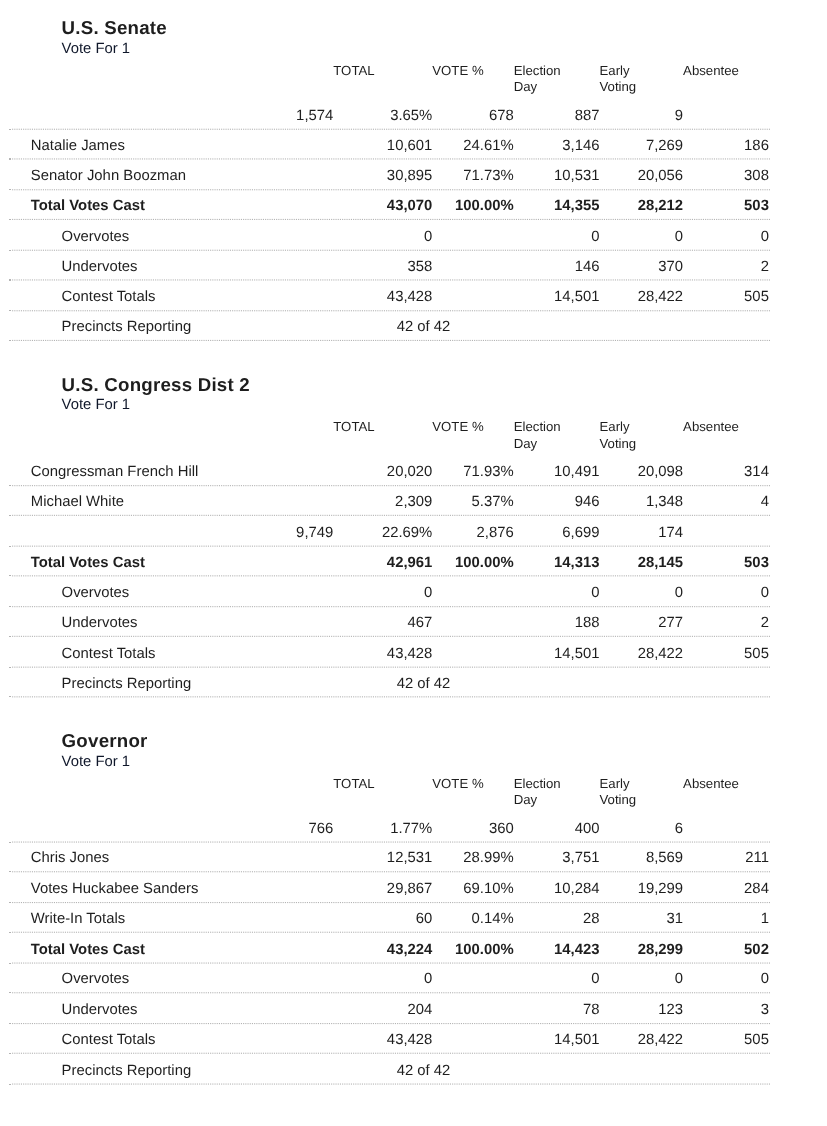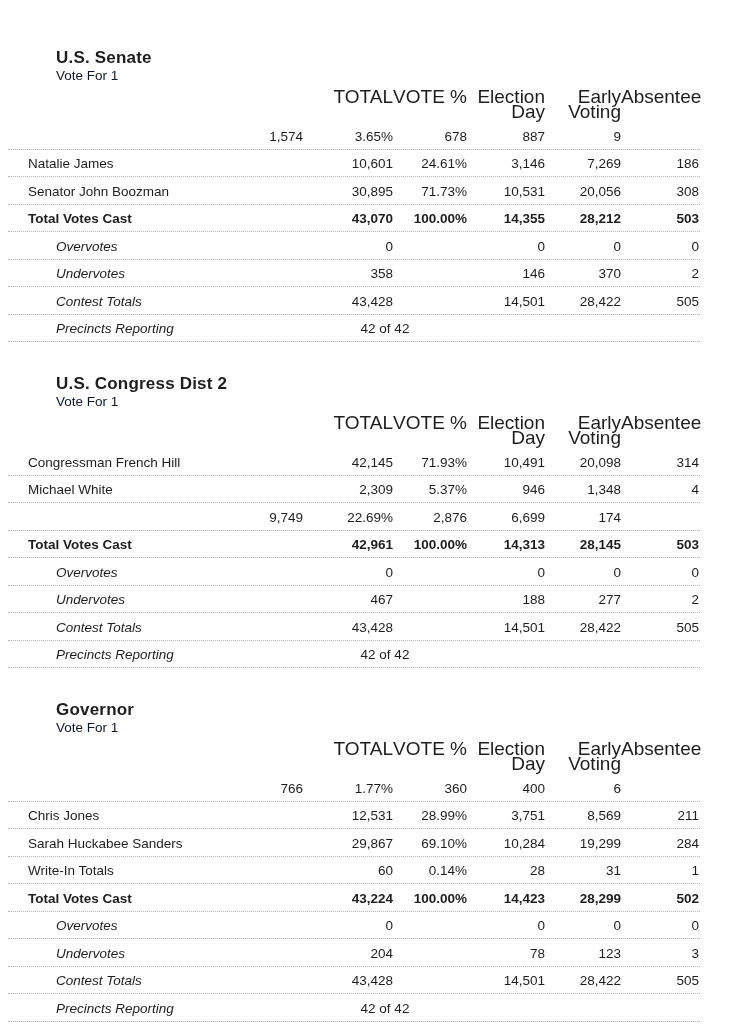--- a/index.html
+++ b/index.html
@@ -13,21 +13,20 @@
     font-family: "Liberation Sans", sans-serif;
     color: #1e1e1e;
     overflow: hidden;
   }
   .page {
     padding: 16px 0 0 8px;
   }
   .contest {
     width: 692px;
     margin-bottom: 30px;
-    margin-top: 32px;
   }
   .contest-title {
     margin: 0 0 0 48px;
     font-size: 17px;
     line-height: 19px;
     font-weight: 700;
     letter-spacing: 0.2px;
   }
   .contest-subtitle {
     margin: 1px 0 6px 48px;
@@ -36,22 +35,21 @@
     color: #0f172a;
   }
   .grid {
     display: grid;
     grid-template-columns: 295px 90px 74px 78px 76px 78px;
   }
   .header-row {
     padding-bottom: 3px;
   }
   .colcell {
-    text-align: right;
-    font-size: 19px;
+    font-size: 12px;
   }
   .colcell .hline {
     line-height: 15px;
     height: 15px;
     white-space: nowrap;
   }
   .row {
     border-bottom: 1px dotted #b3b3b3;
     height: 27.5px;
     box-sizing: border-box;
@@ -62,21 +60,20 @@
     padding-bottom: 5px;
     line-height: 15px;
     white-space: nowrap;
   }
   .cell.label {
     padding-left: 20px;
     text-align: left;
   }
   .row.indent .cell.label {
     padding-left: 48px;
-    font-style: italic;
   }
   .row.total {
     font-weight: 700;
   }
   .cell.val {
     text-align: right;
   }
   .cell.wideval {
     grid-column: 2 / span 2;
     text-align: center;
@@ -200,21 +197,21 @@
             <div class="hline">Voting</div>
           </div>
           <div class="colcell">
             <div class="hline">Absentee</div>
             <div class="hline"></div>
           </div>
         </div>
     <div class="rows">
           <div class="grid row candidate">
             <div class="cell label">Congressman French Hill</div>
-            <div class="cell val">42,145</div>
+            <div class="cell val">20,020</div>
             <div class="cell val">71.93%</div>
             <div class="cell val">10,491</div>
             <div class="cell val">20,098</div>
             <div class="cell val">314</div>
           </div>
           <div class="grid row candidate">
             <div class="cell label">Michael White</div>
             <div class="cell val">2,309</div>
             <div class="cell val">5.37%</div>
             <div class="cell val">946</div>
@@ -305,21 +302,21 @@
           </div>
           <div class="grid row candidate">
             <div class="cell label">Chris Jones</div>
             <div class="cell val">12,531</div>
             <div class="cell val">28.99%</div>
             <div class="cell val">3,751</div>
             <div class="cell val">8,569</div>
             <div class="cell val">211</div>
           </div>
           <div class="grid row candidate">
-            <div class="cell label">Sarah Huckabee Sanders</div>
+            <div class="cell label">Votes Huckabee Sanders</div>
             <div class="cell val">29,867</div>
             <div class="cell val">69.10%</div>
             <div class="cell val">10,284</div>
             <div class="cell val">19,299</div>
             <div class="cell val">284</div>
           </div>
           <div class="grid row candidate">
             <div class="cell label">Write-In Totals</div>
             <div class="cell val">60</div>
             <div class="cell val">0.14%</div>

